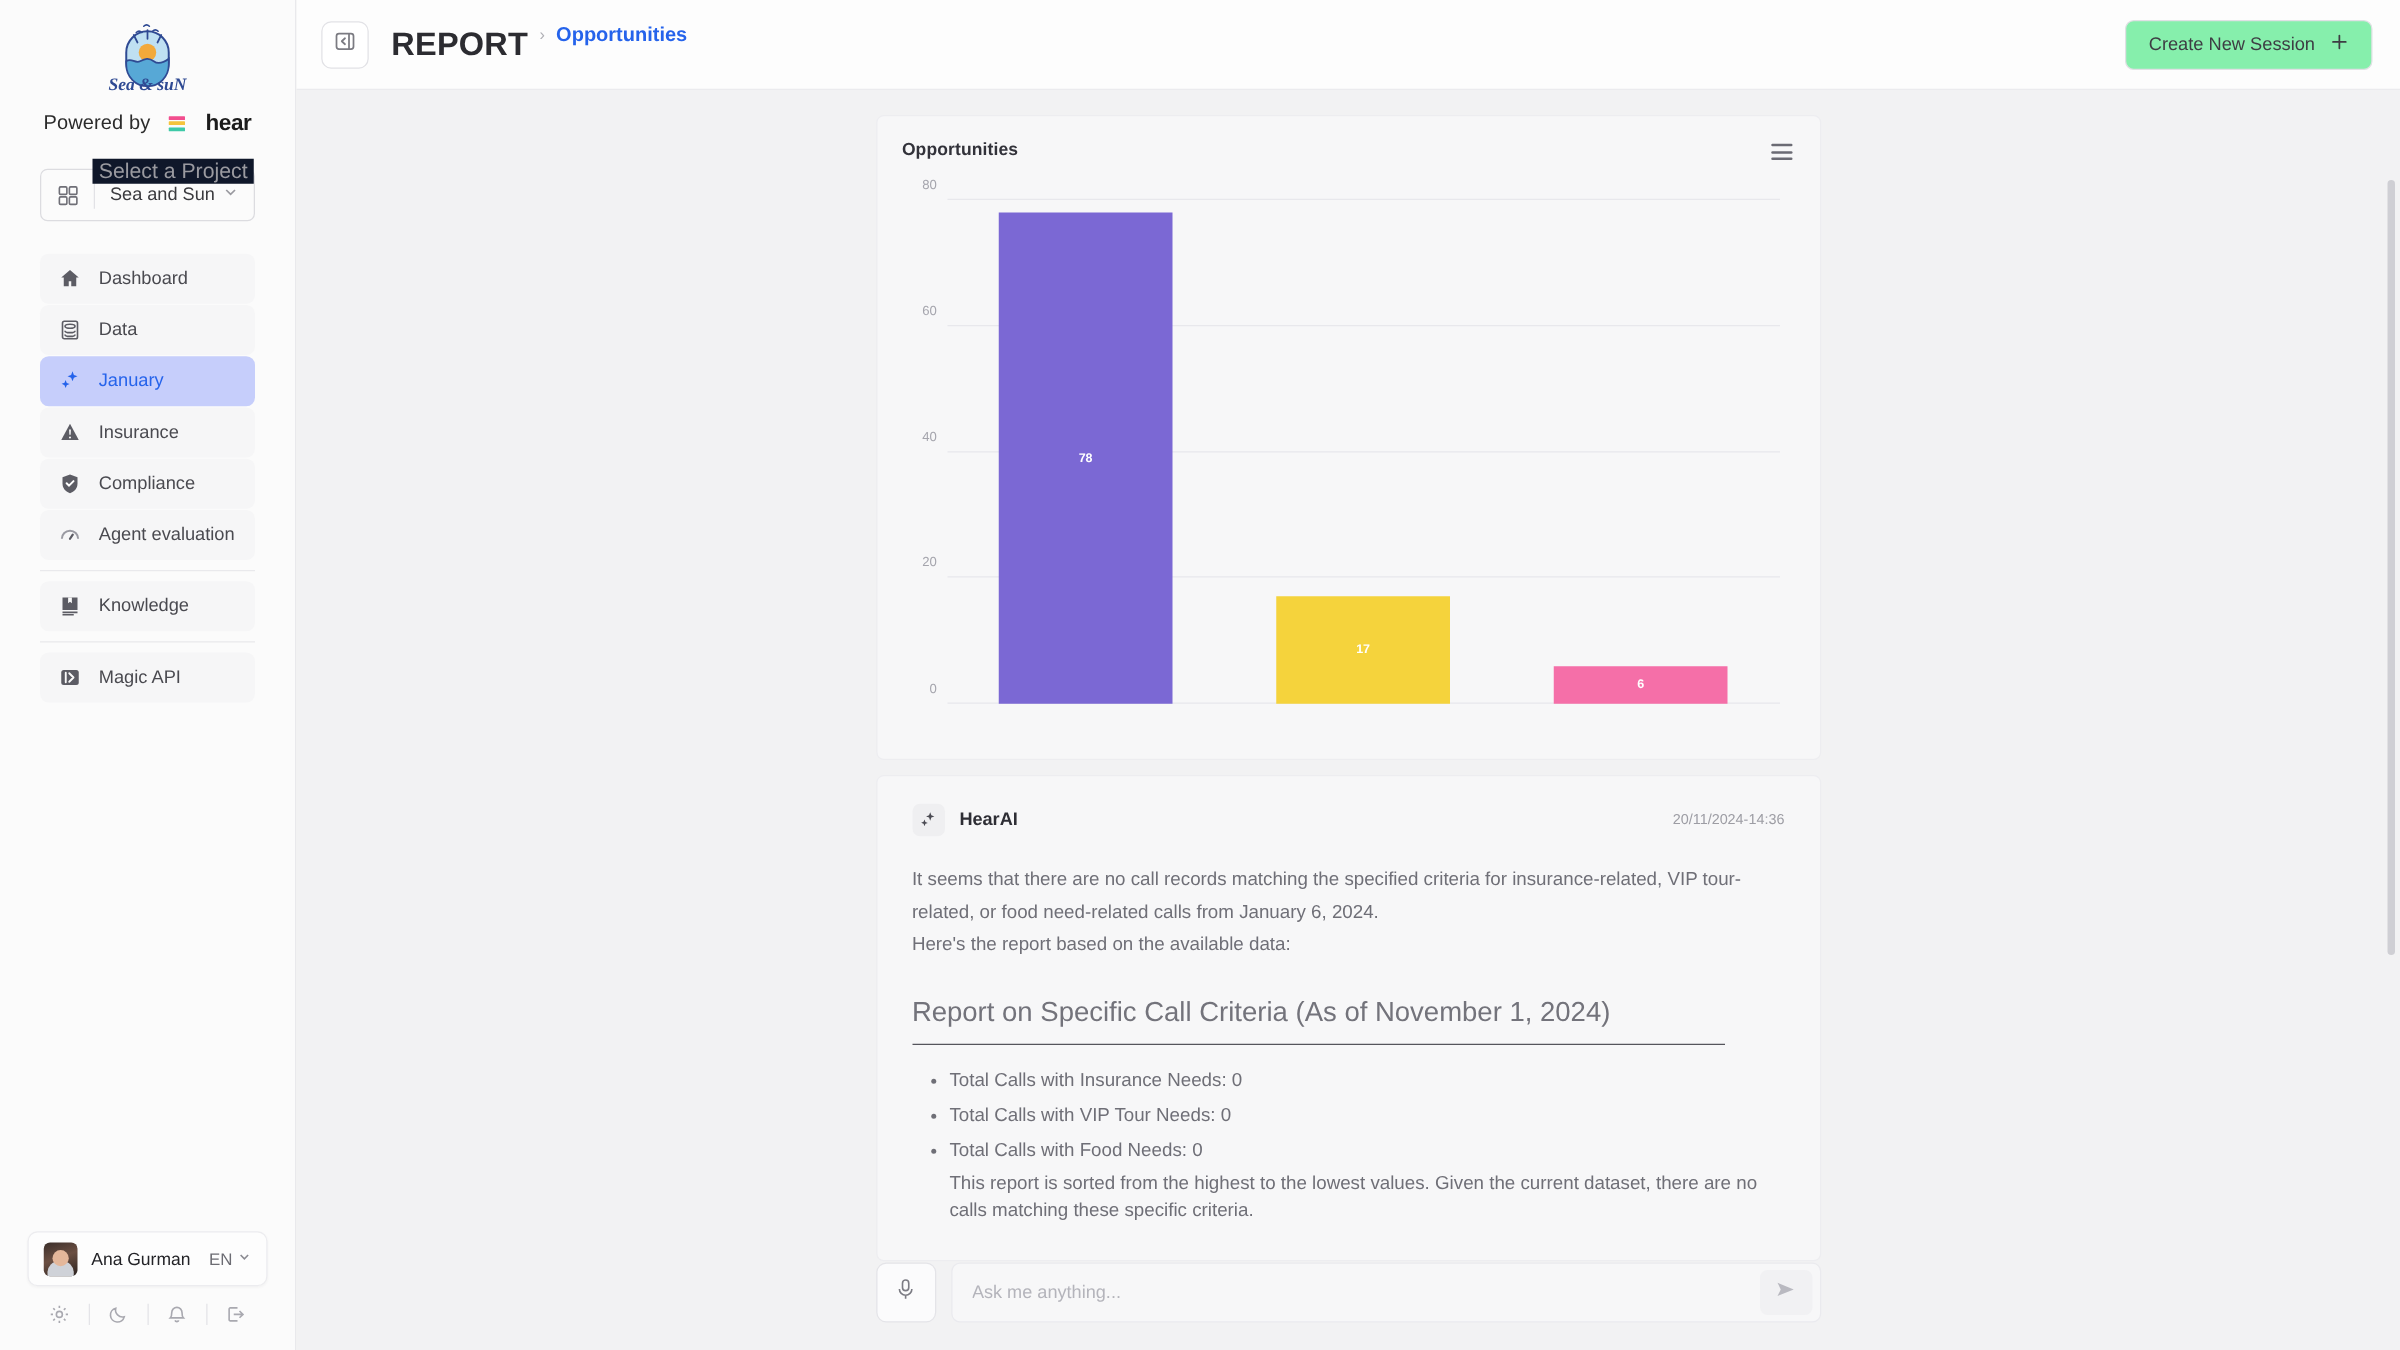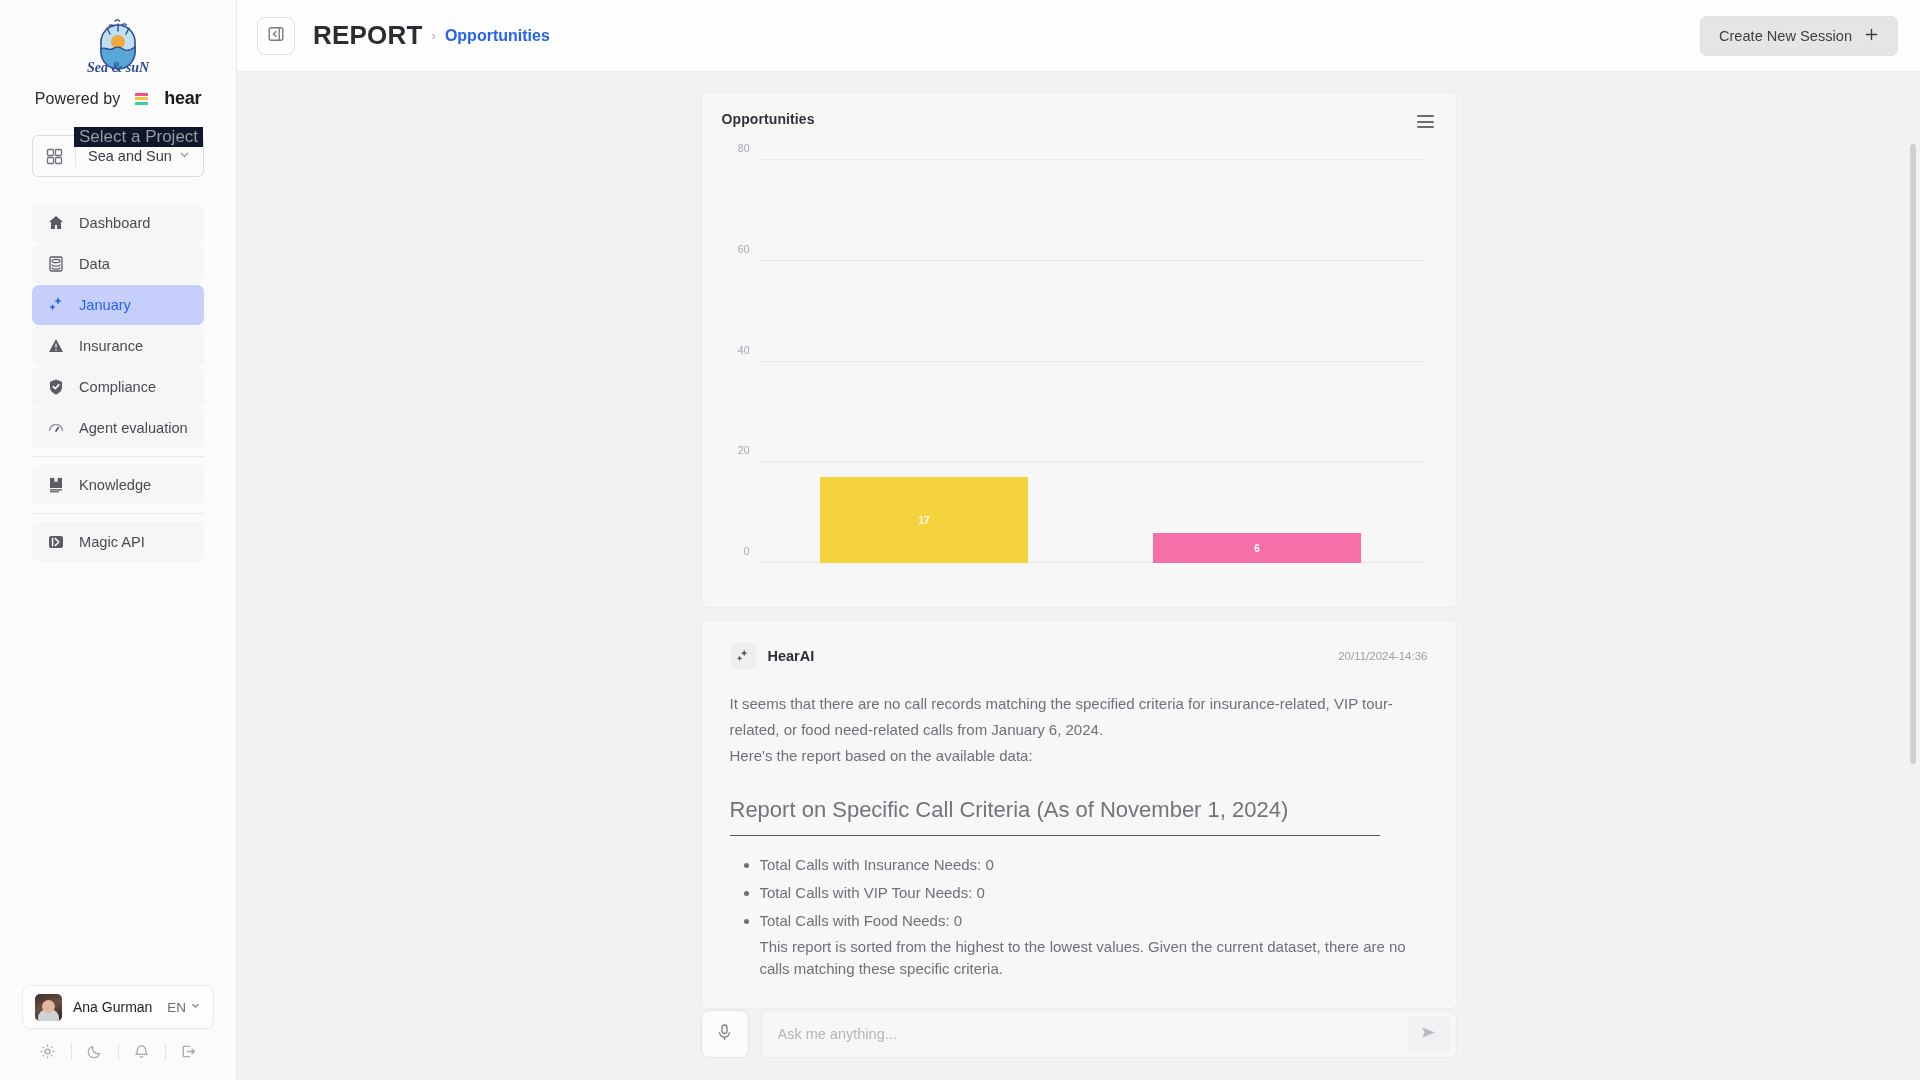--- a/index.html
+++ b/index.html
@@ -72,27 +72,27 @@
   
   .main { flex:1; height:1080px; display:flex; flex-direction:column; background:#f2f2f3; min-width:0; }
   .topbar {
     height: 72px; background:#fdfdfd; border-bottom:1px solid #ebebee;
     display:flex; align-items:center; padding: 0 22px 0 20px; gap:18px;
   }
   .collapse-btn {
     width:38px; height:38px; border:1px solid #e2e2e6; border-radius:8px; background:#fff;
     display:flex; align-items:center; justify-content:center; cursor:pointer; color:#7b7b82;
   }
-  .crumbs { display:flex; align-items:center; gap:9px; }
+  .crumbs { display:flex; align-items:flex-start; gap:9px; }
   .crumb-main { font-size:26px; font-weight:700; color:#2c2c31; letter-spacing:.2px; }
   .crumb-sep { font-size:13px; color:#b0b0b6; }
   .crumb-sub { font-size:16px; font-weight:700; color:#2563eb; }
   .spacer { flex:1; }
   .new-session {
-    height:40px; border:1px solid #e0e0e4; border-radius:7px; background:#e5e5e5;
+    height:40px; border:1px solid #e0e0e4; border-radius:7px; background:#86efac;
     display:flex; align-items:center; gap:12px; padding:0 18px;
     font-size:14.6px; color:#3d3d43; cursor:pointer;
   }
 
   .canvas { flex:1; position:relative; overflow:hidden; display:flex; flex-direction:column; align-items:center; }
   .scroll-col { width: 756px; margin-top: 20px; display:flex; flex-direction:column; gap:12px; }
 
   .card { background:#f7f7f8; border:1px solid #ededf0; border-radius:6px; }
 
   
@@ -382,20 +382,25 @@
                   </div>
                   <div class="gridline" style="bottom: 25%;">
                     <span class="ytick" style="bottom: 0px;">20</span>
                   </div>
                   <div class="gridline" style="bottom: 0%;">
                     <span class="ytick" style="bottom: 0px;">0</span>
                   </div>
                 </div>
               <div class="bars" id="bars-layer">
                   <div class="bar-slot">
+                    <div class="bar" style="height: 97.5%; background: rgb(123, 104, 212);">
+                      <span class="bar-label">78</span>
+                    </div>
+                  </div>
+                  <div class="bar-slot">
                     <div class="bar" style="height: 21.25%; background: rgb(245, 211, 60);">
                       <span class="bar-label">17</span>
                     </div>
                   </div>
                   <div class="bar-slot">
                     <div class="bar" style="height: 7.5%; background: rgb(245, 111, 168);">
                       <span class="bar-label">6</span>
                     </div>
                   </div>
                 </div>

